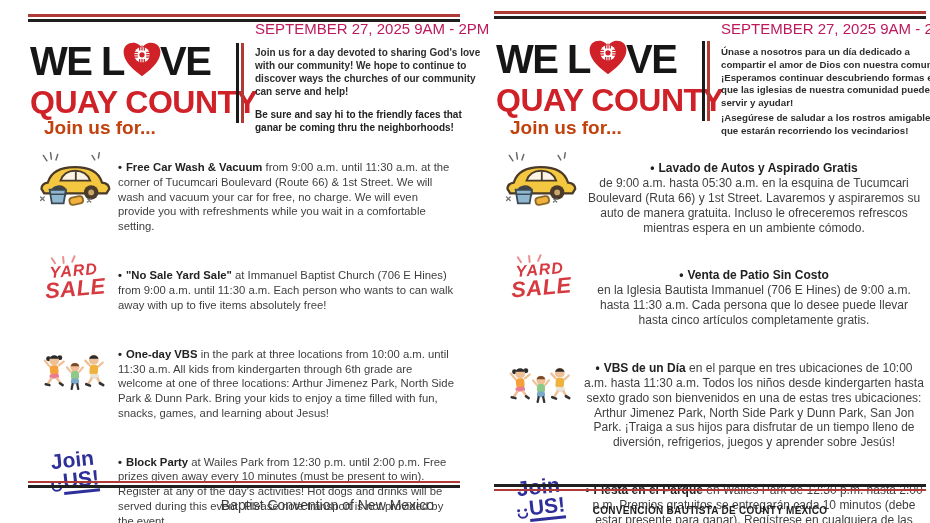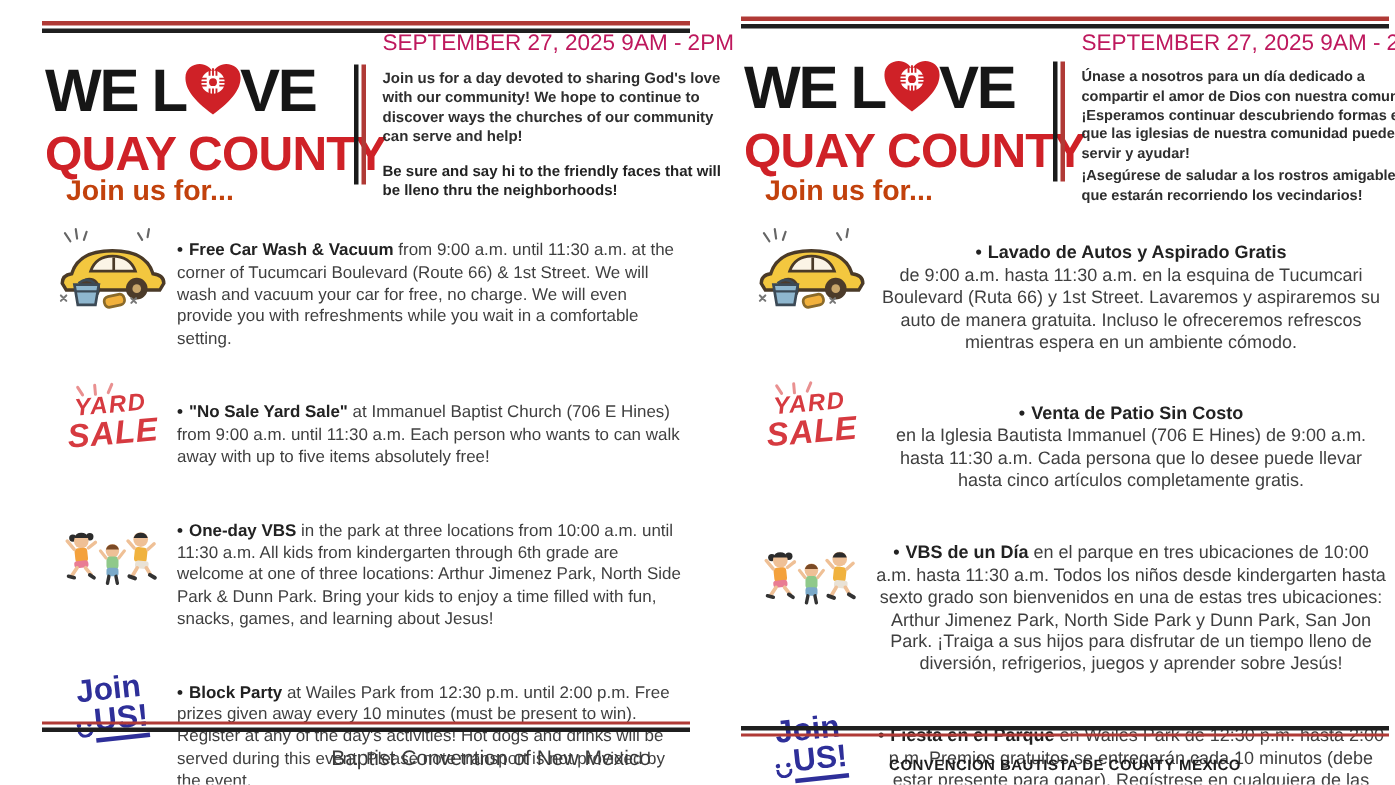--- a/index.html
+++ b/index.html
@@ -187,21 +187,21 @@
       </div>
       <div class="quay">QUAY COUNTY</div>
     </div>
     <div class="vdiv">
         <div class="vb"></div>
         <div class="vr"></div>
       </div>
     <div class="head-col">
       <div class="date">SEPTEMBER 27, 2025  9AM - 2PM</div>
       <p class="introp">Join us for a day devoted to sharing God's love with our community! We hope to continue to discover ways the churches of our community can serve and help!</p>
-      <p class="introp b">Be sure and say hi to the friendly faces that will be lleno thru the neighborhoods!</p>
+      <p class="introp b">Be sure and say hi to the friendly faces that ganar be coming thru the neighborhoods!</p>
     </div>
   </header>
 
   <div class="joinfor">Join us for...</div>
 
   <div class="bullets">
     <div class="bitem">
       <div class="icocell hi">
         <svg viewBox="0 0 86 62" width="78" height="56">
             <use href="#car-wash"></use>
@@ -284,21 +284,21 @@
 
   <div class="joinfor">Join us for...</div>
 
   <div class="bullets">
     <div class="bitem">
       <div class="icocell hi">
         <svg viewBox="0 0 86 62" width="78" height="56">
             <use href="#car-wash"></use>
           </svg>
       </div>
-      <p class="btext"><span class="bdot">•</span><span class="btitle">Lavado de Autos y Aspirado Gratis</span><span class="bbody block">de 9:00 a.m. hasta 11:30 a.m. en la esquina de Tucumcari Boulevard (Ruta 66) y 1st Street. Lavaremos y aspiraremos su auto de manera gratuita. Incluso le ofreceremos refrescos mientras espera en un ambiente cómodo.</span></p>
+      <p class="btext"><span class="bdot">•</span><span class="btitle">Lavado de Autos y Aspirado Gratis</span><span class="bbody block">de 9:00 a.m. hasta 05:30 a.m. en la esquina de Tucumcari Boulevard (Ruta 66) y 1st Street. Lavaremos y aspiraremos su auto de manera gratuita. Incluso le ofreceremos refrescos mientras espera en un ambiente cómodo.</span></p>
     </div>
     <div class="bitem">
       <div class="icocell">
         <div class="yardsale"><span class="rays">
               <i></i>
               <i></i>
               <i></i>
             </span>
           <span class="ys1">YARD</span>
           <span class="ys2">SALE</span>

